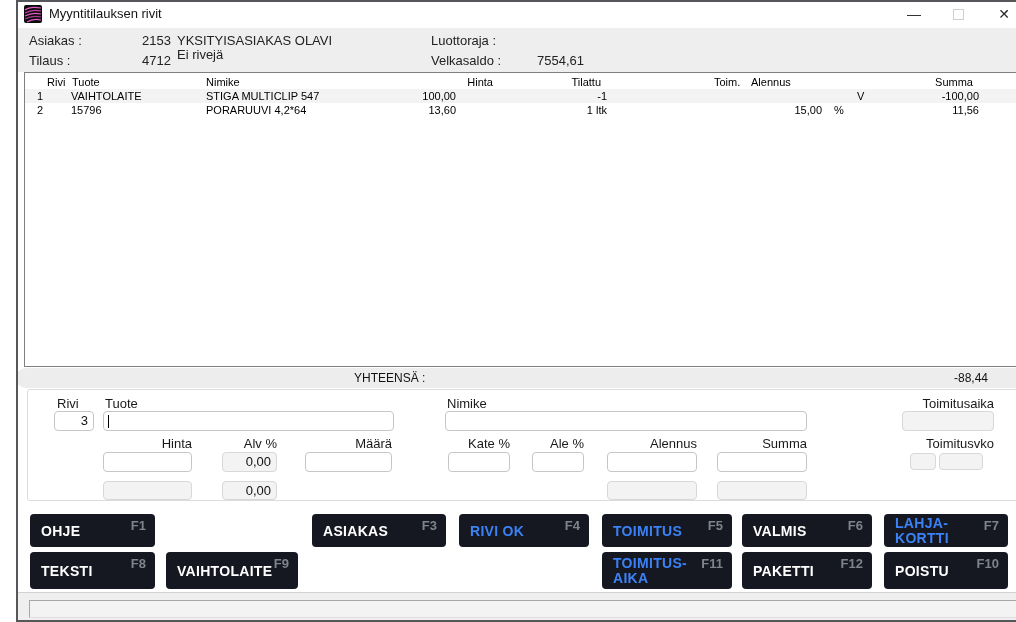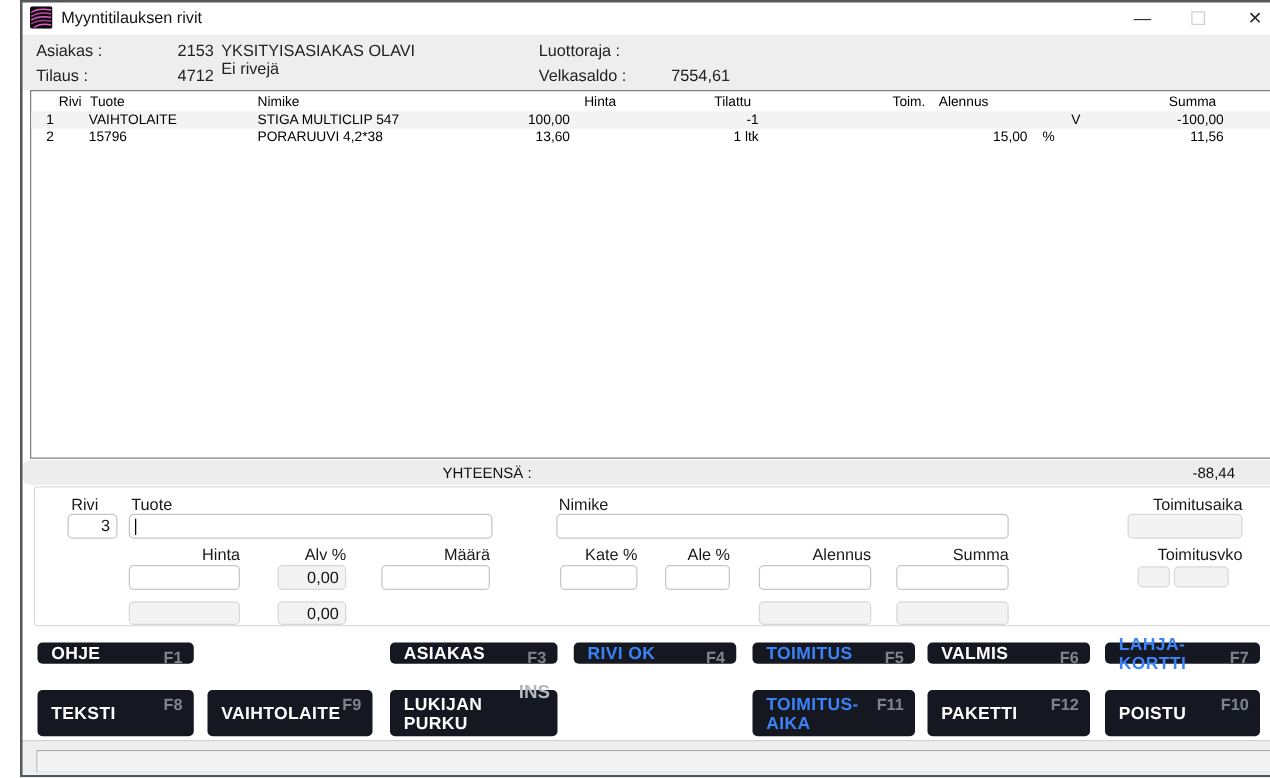--- a/index.html
+++ b/index.html
@@ -103,21 +103,21 @@
   .i-alv2     { left:194px; top:91px; width:55px; height:19px; }
   .i-alennus2 { left:579px; top:91px; width:90px; height:19px; }
   .i-summa2   { left:689px; top:91px; width:90px; height:19px; }
 
   
   .btn { position:absolute; background:#151821; border-radius:4px; }
   .btn-label { position:absolute; left:11px; top:50%; transform:translateY(-50%); font-size:14px; font-weight:700; letter-spacing:.3px; color:#ffffff; white-space:pre-line; line-height:15px; }
   .btn.disabled .btn-label { color:#3b82f6; }
   .btn-key { position:absolute; top:4px; right:9px; font-size:13px; font-weight:700; color:#7e838c; }
   .btn-key.ins { top:-7px; right:6px; font-size:15px; font-weight:800; color:#b2b7be; z-index:5; }
-  .r1 { top:514px; height:17px; }
+  .r1 { top:514px; height:33px; }
   .r2 { top:552px; height:37px; }
   .c1 { left:14px;  width:125px; }
   .c2 { left:150px; width:132px; }
   .c3 { left:296px; width:134px; }
   .c4 { left:443px; width:130px; }
   .c5 { left:586px; width:130px; }
   .c6 { left:726px; width:130px; }
   .c7 { left:868px; width:124px; }
 
   
@@ -180,21 +180,21 @@
       <div class="tc r td-hinta">100,00</div>
       <div class="tc r td-tilattu">-1</div>
       <div class="tc r td-alennus"></div>
       <div class="tc td-pct"></div>
       <div class="tc td-flag">V</div>
       <div class="tc r td-summa">-100,00</div>
     </div>
     <div class="t-row t-r2">
       <div class="tc td-rivi">2</div>
       <div class="tc td-tuote">15796</div>
-      <div class="tc td-nimike">PORARUUVI 4,2*38</div>
+      <div class="tc td-nimike">PORARUUVI 4,2*64</div>
       <div class="tc r td-hinta">13,60</div>
       <div class="tc r td-tilattu">1 ltk</div>
       <div class="tc r td-alennus">15,00</div>
       <div class="tc td-pct">%</div>
       <div class="tc td-flag"></div>
       <div class="tc r td-summa">11,56</div>
     </div>
   </div>
 
   <div class="total-bar">
@@ -266,25 +266,20 @@
   </div>
 
   <div class="btn r2 c1">
     <span class="btn-label">TEKSTI</span>
     <span class="btn-key">F8</span>
   </div>
   <div class="btn r2 c2">
     <span class="btn-label">VAIHTOLAITE</span>
     <span class="btn-key">F9</span>
   </div>
-  <div class="btn r2 c3">
-    <span class="btn-label">LUKIJAN
-PURKU</span>
-    <span class="btn-key ins">INS</span>
-  </div>
   <div class="btn r2 c5 disabled">
     <span class="btn-label">TOIMITUS-
 AIKA</span>
     <span class="btn-key">F11</span>
   </div>
   <div class="btn r2 c6">
     <span class="btn-label">PAKETTI</span>
     <span class="btn-key">F12</span>
   </div>
   <div class="btn r2 c7">

